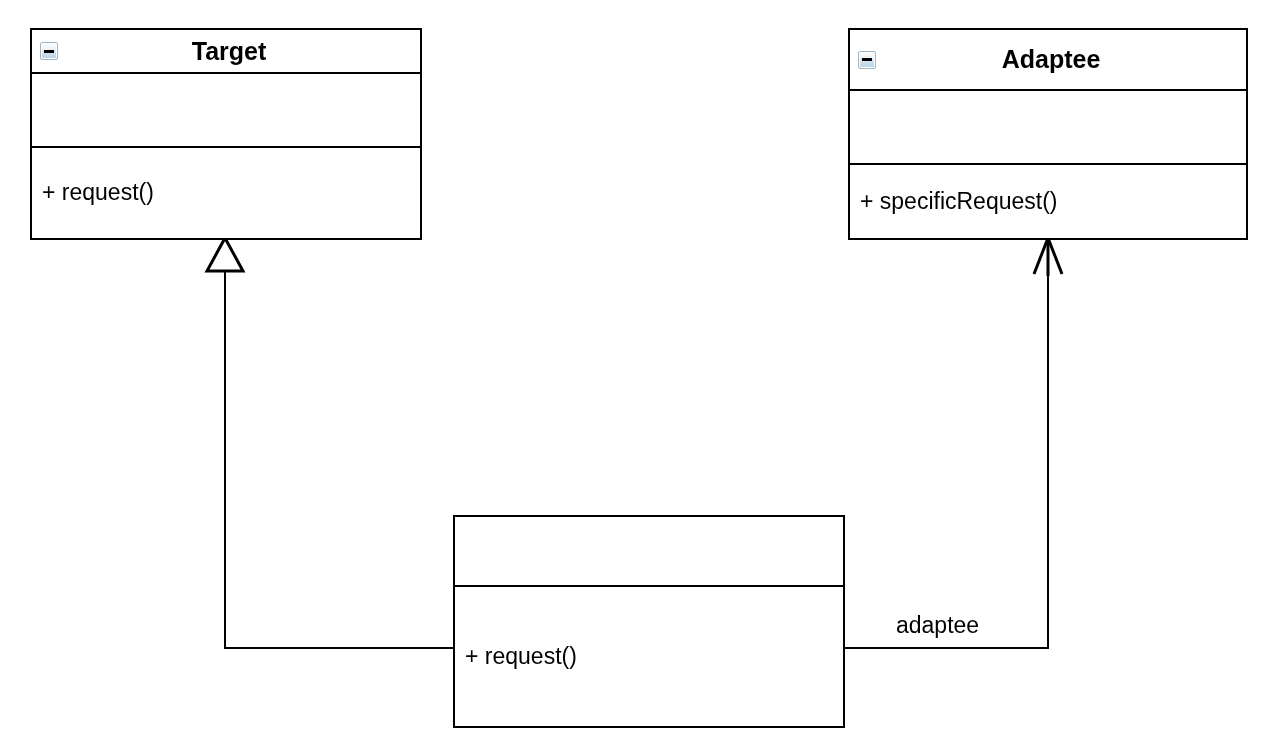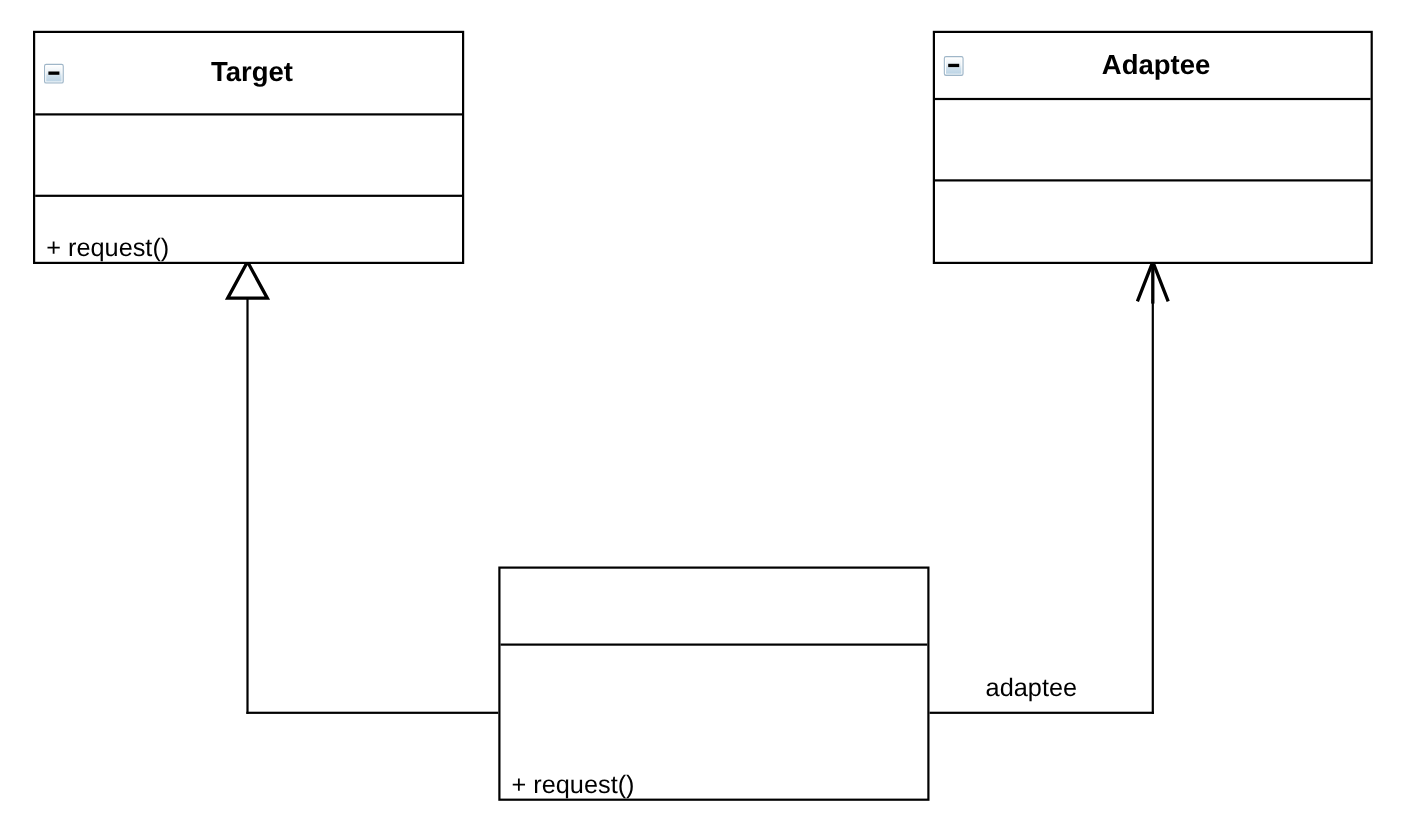--- a/index.html
+++ b/index.html
@@ -78,21 +78,21 @@
   .uml-attrs {
     box-sizing: border-box;
     border-bottom: 2px solid #000000;
   }
 
   
   .uml-ops {
     box-sizing: border-box;
     display: flex;
     flex-direction: column;
-    justify-content: flex-end;
+    justify-content: center;
     border-radius: 15px;
   }
   .uml-op {
     font-size: 23px;
     color: #000000;
     line-height: 1.1;
     padding-left: 10px;
     white-space: nowrap;
   }
 
@@ -137,40 +137,43 @@
   <div class="edge v" style="left:1047px; top:272px; height:377px;"></div>
 
   <svg class="edge-svg" style="left:1028px; top:236px;" width="42" height="42" viewBox="0 0 42 42">
     <path d="M20,2 L6,38 M20,2 L34,38" fill="none" stroke="#000000" stroke-width="3" stroke-linecap="butt"></path>
     <path d="M20,2 L20,40" fill="none" stroke="#000000" stroke-width="3"></path>
   </svg>
 
   <div class="edge-label" style="left:896px; top:612px;">adaptee</div>
 
   <div class="uml-class" style="left:30px; top:28px; width:392px; height:212px;">
-    <div class="uml-header" style="height:75px;">
+    <div class="uml-header" style="height:44px;">
       <span class="collapse-icon">
         <span class="bar"></span>
       </span>
       <span class="uml-title">Target</span>
     </div>
     <div class="uml-attrs" style="height:74px;"></div>
     <div class="uml-ops" style="flex:1;">
       <div class="uml-op">+ request()</div>
     </div>
   </div>
 
   <div class="uml-class" style="left:848px; top:28px; width:400px; height:212px;">
     <div class="uml-header" style="height:61px;">
       <span class="collapse-icon">
         <span class="bar"></span>
       </span>
       <span class="uml-title">Adaptee</span>
     </div>
     <div class="uml-attrs" style="height:74px;"></div>
+    <div class="uml-ops" style="flex:1;">
+      <div class="uml-op">+ specificRequest()</div>
+    </div>
   </div>
 
   <div class="uml-class" style="left:453px; top:515px; width:392px; height:213px;">
     <div class="uml-attrs" style="height:70px;"></div>
     <div class="uml-ops" style="flex:1;">
       <div class="uml-op">+ request()</div>
     </div>
   </div>
 
 </div>

